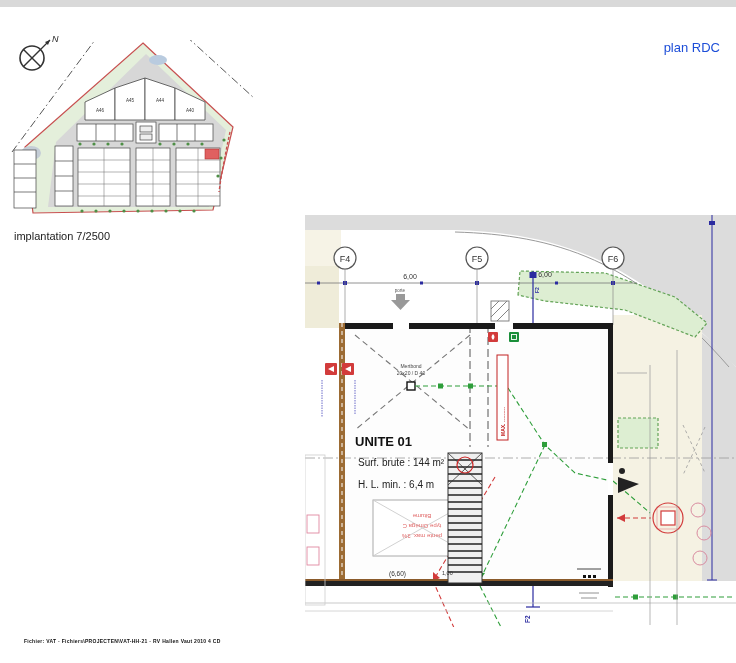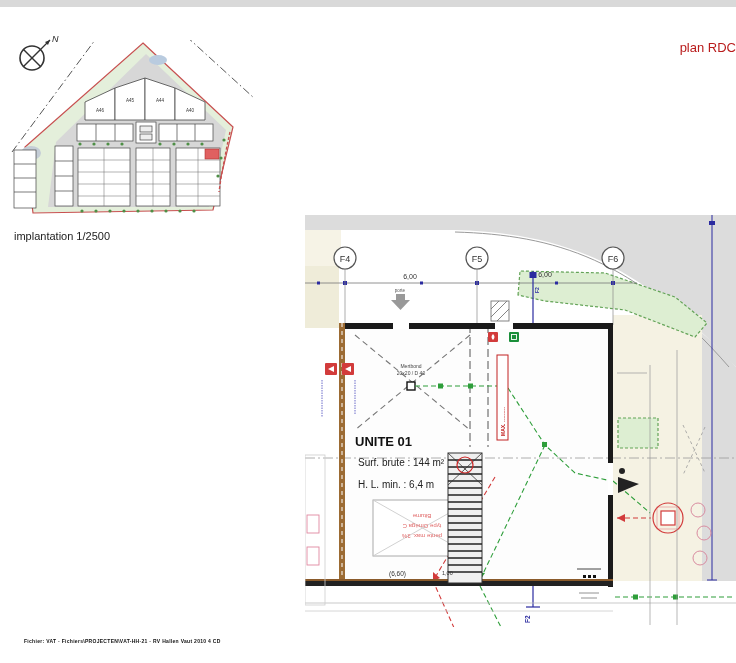--- a/index.html
+++ b/index.html
@@ -1,21 +1,21 @@
 <!DOCTYPE html>
 <html><head>
 <meta charset="utf-8">
 <style>
   html,body{margin:0;padding:0;background:#fff;}
   .canvas{
     position:relative;width:736px;height:663px;background:#ffffff;
     font-family:"Liberation Sans", sans-serif;overflow:hidden;
   }
   .top-strip{position:absolute;left:0;top:0;width:736px;height:7px;background:#d9d9d9;}
-  .plan-rdc{position:absolute;right:0;top:40px;font-size:13px;color:#b91c1c;}
+  .plan-rdc{position:absolute;right:16px;top:40px;font-size:13px;color:#1d4ed8;}
   .site-caption{position:absolute;left:14px;top:230px;font-size:11px;color:#222;}
   .footer-path{position:absolute;left:24px;top:638px;font-size:5px;font-weight:bold;color:#111;letter-spacing:.3px;}
   svg{position:absolute;}
   svg text{font-family:"Liberation Sans", sans-serif;}
 </style>
 </head>
 <body>
 
 <div class="canvas">
 
@@ -124,21 +124,21 @@
         <circle cx="172" cy="171" r="1.6"></circle>
         <circle cx="186" cy="171" r="1.6"></circle>
       <circle cx="216" cy="100" r="1.6"></circle>
         <circle cx="213" cy="118" r="1.6"></circle>
         <circle cx="210" cy="136" r="1.6"></circle>
     </g>
 
     <path d="M222,92 l-3,14 l-3,16 l-3,16 l-2,14" stroke="#c85050" stroke-width="1.4" stroke-dasharray="3 2" fill="none"></path>
   </svg>
 
-  <div class="site-caption">implantation 1/2500</div>
+  <div class="site-caption">implantation 7/2500</div>
 
   <svg style="left:305px;top:215px;" width="431" height="412" viewBox="0 0 431 412">
 
     <path d="M0,0 L431,0 L431,152 C330,42 250,18 150,15 L0,15 Z" fill="#dcdcdc"></path>
     <path d="M431,152 L431,366 L397,366 L397,118 C410,129 421,140 431,152 Z" fill="#dcdcdc"></path>
     <path d="M150,17 C250,20 330,44 424,152" fill="none" stroke="#9a9a9a" stroke-width="1"></path>
 
     <rect x="0" y="15" width="36" height="36" fill="#f6f3e6"></rect>
     <rect x="0" y="51" width="34" height="62" fill="#efecd9"></rect>
     <rect x="308" y="100" width="89" height="266" fill="#f5f2e3"></rect>

